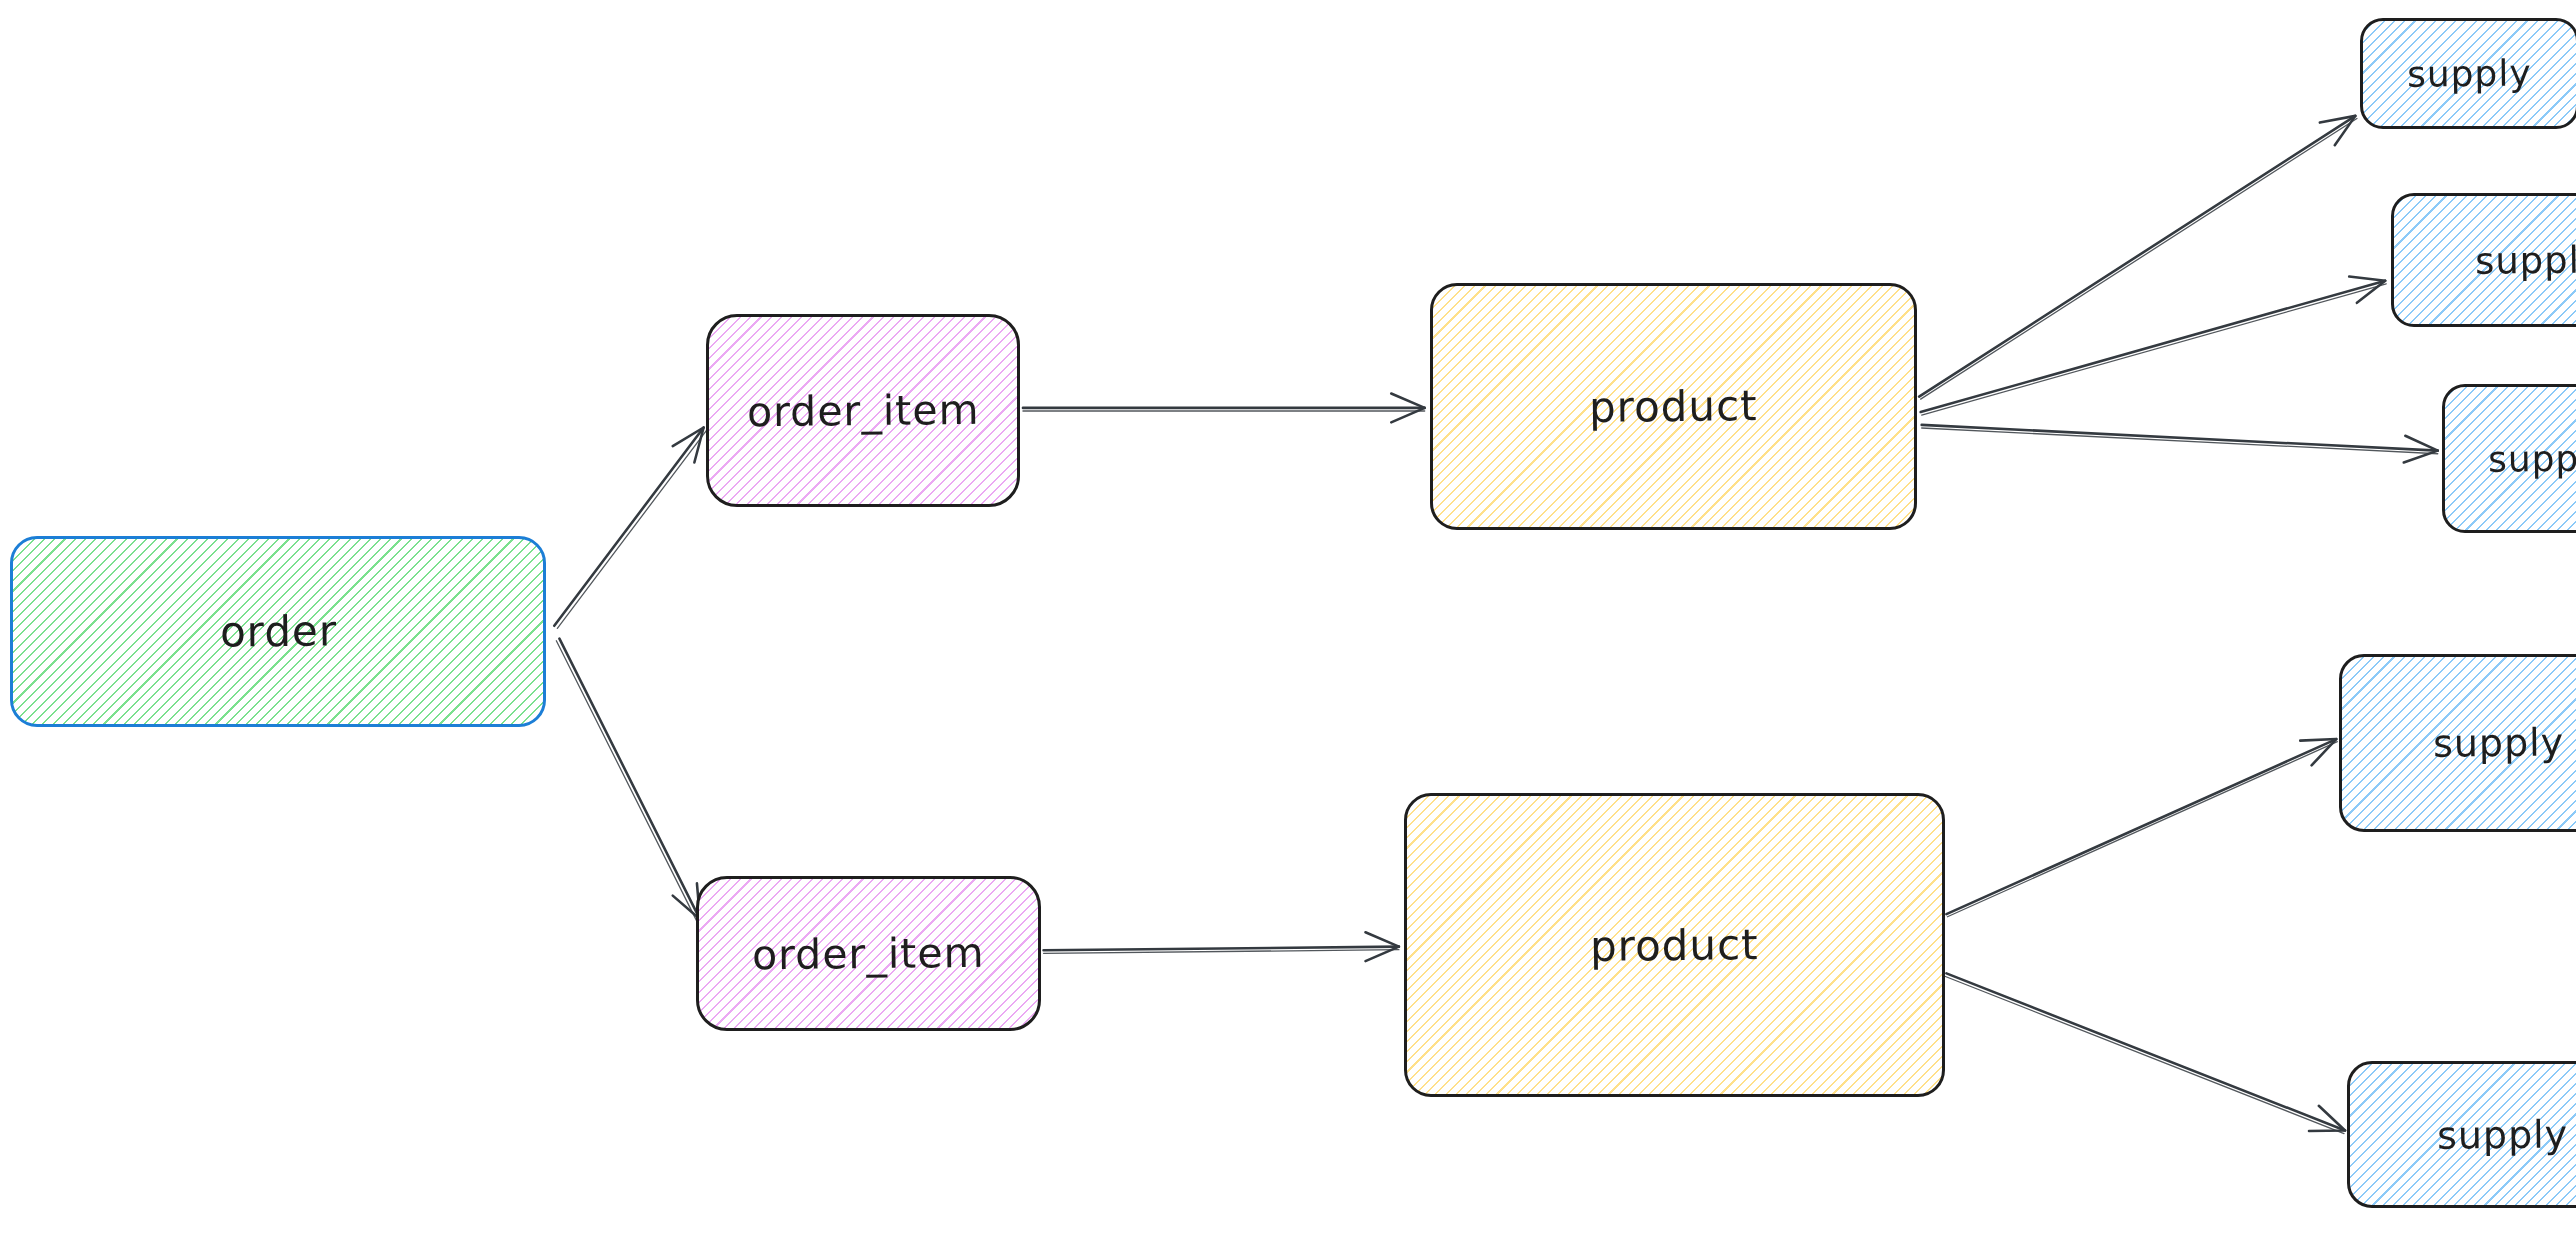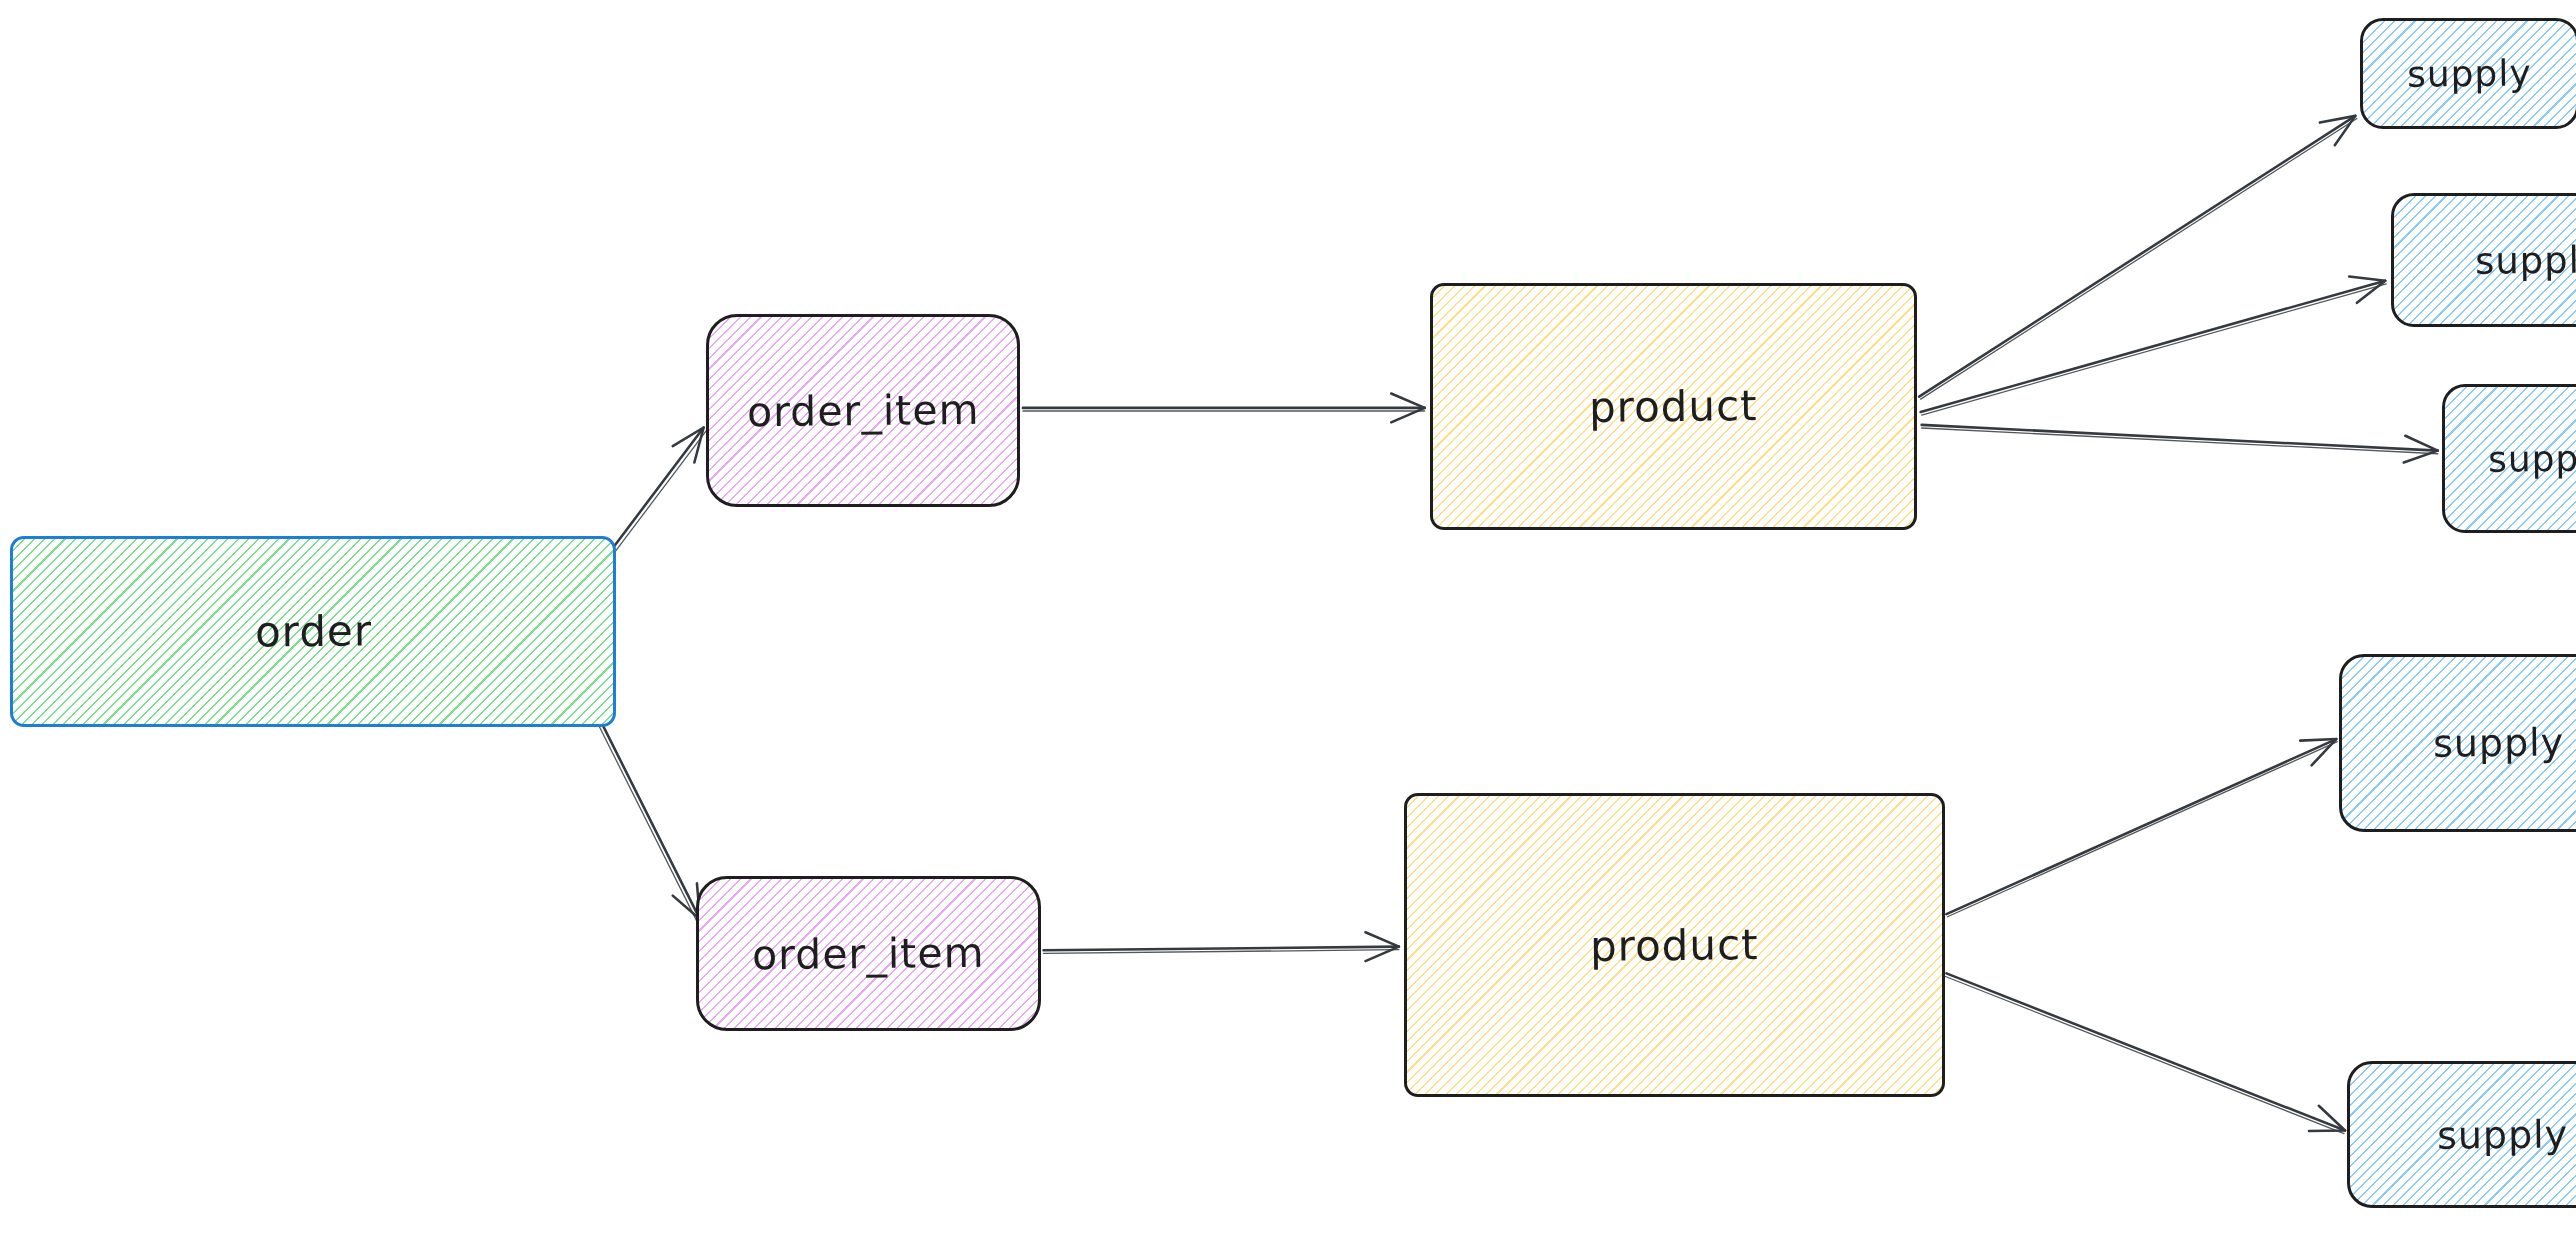--- a/index.html
+++ b/index.html
@@ -11,36 +11,36 @@
   #canvas {
     position: absolute; left: 0; top: 0;
     width: 2700px; height: 1233px;
     background: #ffffff;
   }
   #edges { position: absolute; left: 0; top: 0; width: 100%; height: 100%; }
   .node {
     position: absolute;
     box-sizing: border-box;
     border: 3.1px solid var(--stroke, #1e1e1e);
-    border-radius: 14px;
+    border-radius: 27px;
     display: flex; align-items: center; justify-content: center;
     background-image: repeating-linear-gradient(
       135deg,
       var(--hatch, #cccccc) 0px, var(--hatch, #cccccc) 1.5px,
       transparent 1.5px, transparent 7.2px);
     background-color: #ffffff;
     color: #1e1e1e;
   }
   .node .lbl {
     letter-spacing: 1px;
     transform: rotate(-0.6deg);
     white-space: nowrap;
   }
   
-  #n-order        { left: 10.3px;   top: 536px; width: 606px; height: 191px; font-size: 42px; }
+  #n-order        { left: 10.3px;   top: 536px; width: 536px; height: 191px; font-size: 42px; }
   #n-order-item-1 { left: 706px; top: 314px;  width: 314px;  height: 193px; font-size: 41px; border-radius: 31px; }
   #n-order-item-2 { left: 696px; top: 876px; width: 345px;  height: 155px; font-size: 41px; border-radius: 31px; }
   #n-product-1    { left: 1430px; top: 283px;  width: 487px;  height: 247px; font-size: 42px; }
   #n-product-2    { left: 1404px; top: 793px; width: 541px; height: 304px; font-size: 42px; }
   #n-supply-1     { left: 2360px; top: 18px;   width: 219px;  height: 111px; font-size: 36px; border-radius: 23px; }
   #n-supply-2     { left: 2391px; top: 193px;  width: 296px;  height: 134px; font-size: 37px; border-radius: 23px; }
   #n-supply-3     { left: 2442px; top: 384px;  width: 216px;  height: 149px; font-size: 36px; border-radius: 23px; }
   #n-supply-4     { left: 2339px; top: 654px; width: 319px;  height: 178px; font-size: 38px; border-radius: 25px; }
   #n-supply-5     { left: 2347px; top: 1061px; width: 312px;  height: 147px; font-size: 38px; border-radius: 25px; }
   .shaft  { fill: none; stroke: #343a40; stroke-width: 5;   stroke-linecap: round; }

